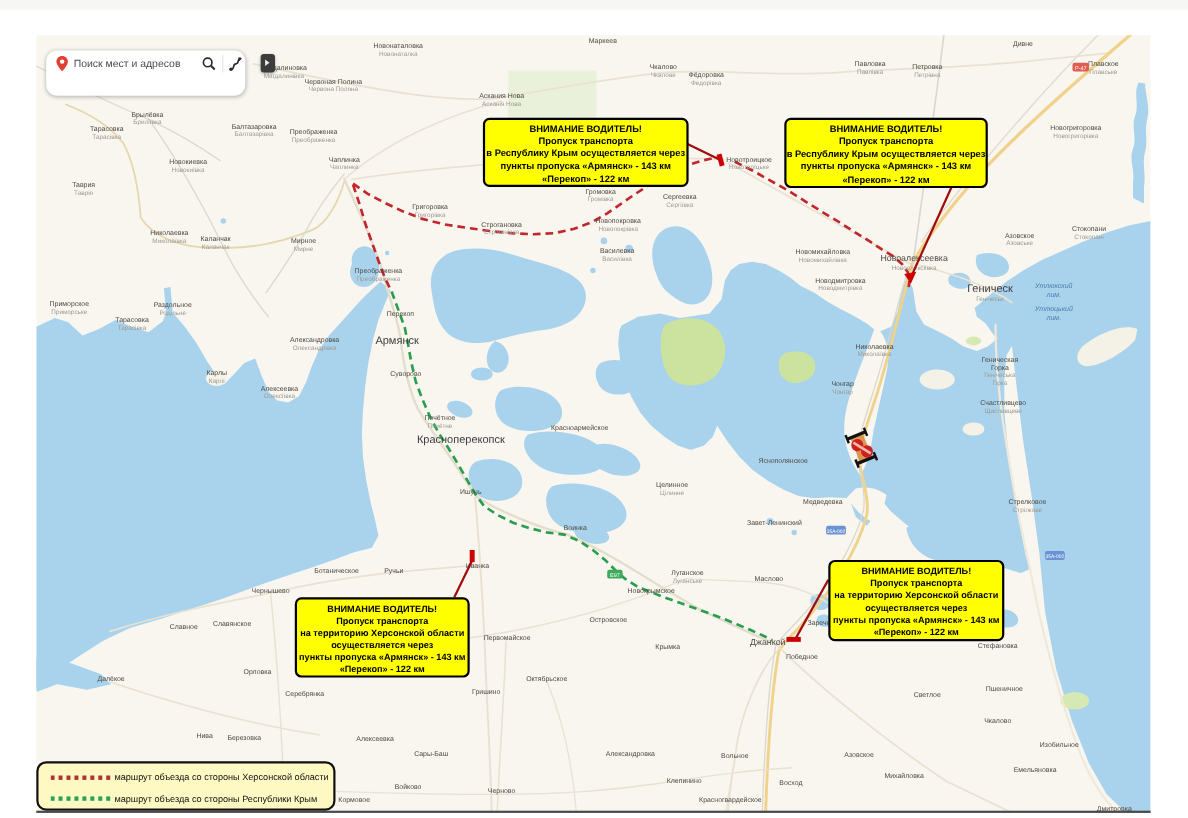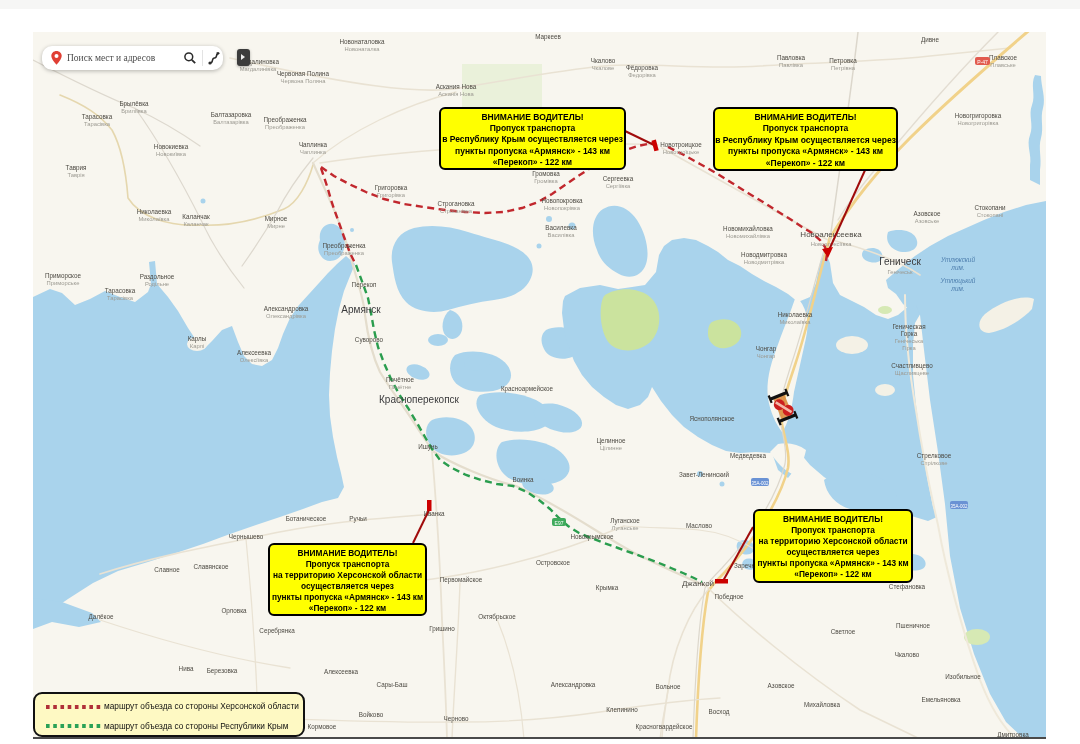--- a/index.html
+++ b/index.html
@@ -325,21 +325,21 @@
 <text x="982.5" y="63.5" font-size="5" fill="#fff" text-anchor="middle" font-family="Liberation Sans">Р-47</text>
 
 <text x="760" y="484.5" font-size="4.5" fill="#fff" text-anchor="middle" font-family="Liberation Sans">35А-002</text>
 
 <text x="959" y="507.5" font-size="4.5" fill="#fff" text-anchor="middle" font-family="Liberation Sans">35А-002</text>
 
 <text x="559" y="524.5" font-size="5" fill="#fff" text-anchor="middle" font-family="Liberation Sans">Е97</text>
 </g>
 </svg>
 
-<div class="abs" style="left:42px;top:46px;width:181px;height:24px;background:#fff;border-radius:10px;box-shadow:0 1px 4px rgba(0,0,0,0.28);font-family:Liberation Serif, serif;">
+<div class="abs" style="left:42px;top:46px;width:181px;height:41px;background:#fff;border-radius:10px;box-shadow:0 1px 4px rgba(0,0,0,0.28);">
 
   <svg class="abs" style="left:8px;top:4px;" width="13" height="16" viewBox="0 0 13 16">
     <path d="M6.5,1 C9.5,1 11.7,3.2 11.7,6.1 C11.7,8.3 9.6,11.5 6.5,14.8 C3.4,11.5 1.3,8.3 1.3,6.1 C1.3,3.2 3.5,1 6.5,1 Z" fill="#e03f34"></path>
     <circle cx="6.5" cy="6" r="2" fill="#fff"></circle>
   </svg>
 
   <div class="abs" style="left:25px;top:7px;font-size:9.5px;color:#4c4c4c;">Поиск мест и адресов</div>
 
   <svg class="abs" style="left:141px;top:5px;" width="14" height="14" viewBox="0 0 14 14">
     <circle cx="5.8" cy="5.8" r="3.9" fill="none" stroke="#2b2b2b" stroke-width="1.5"></circle>

